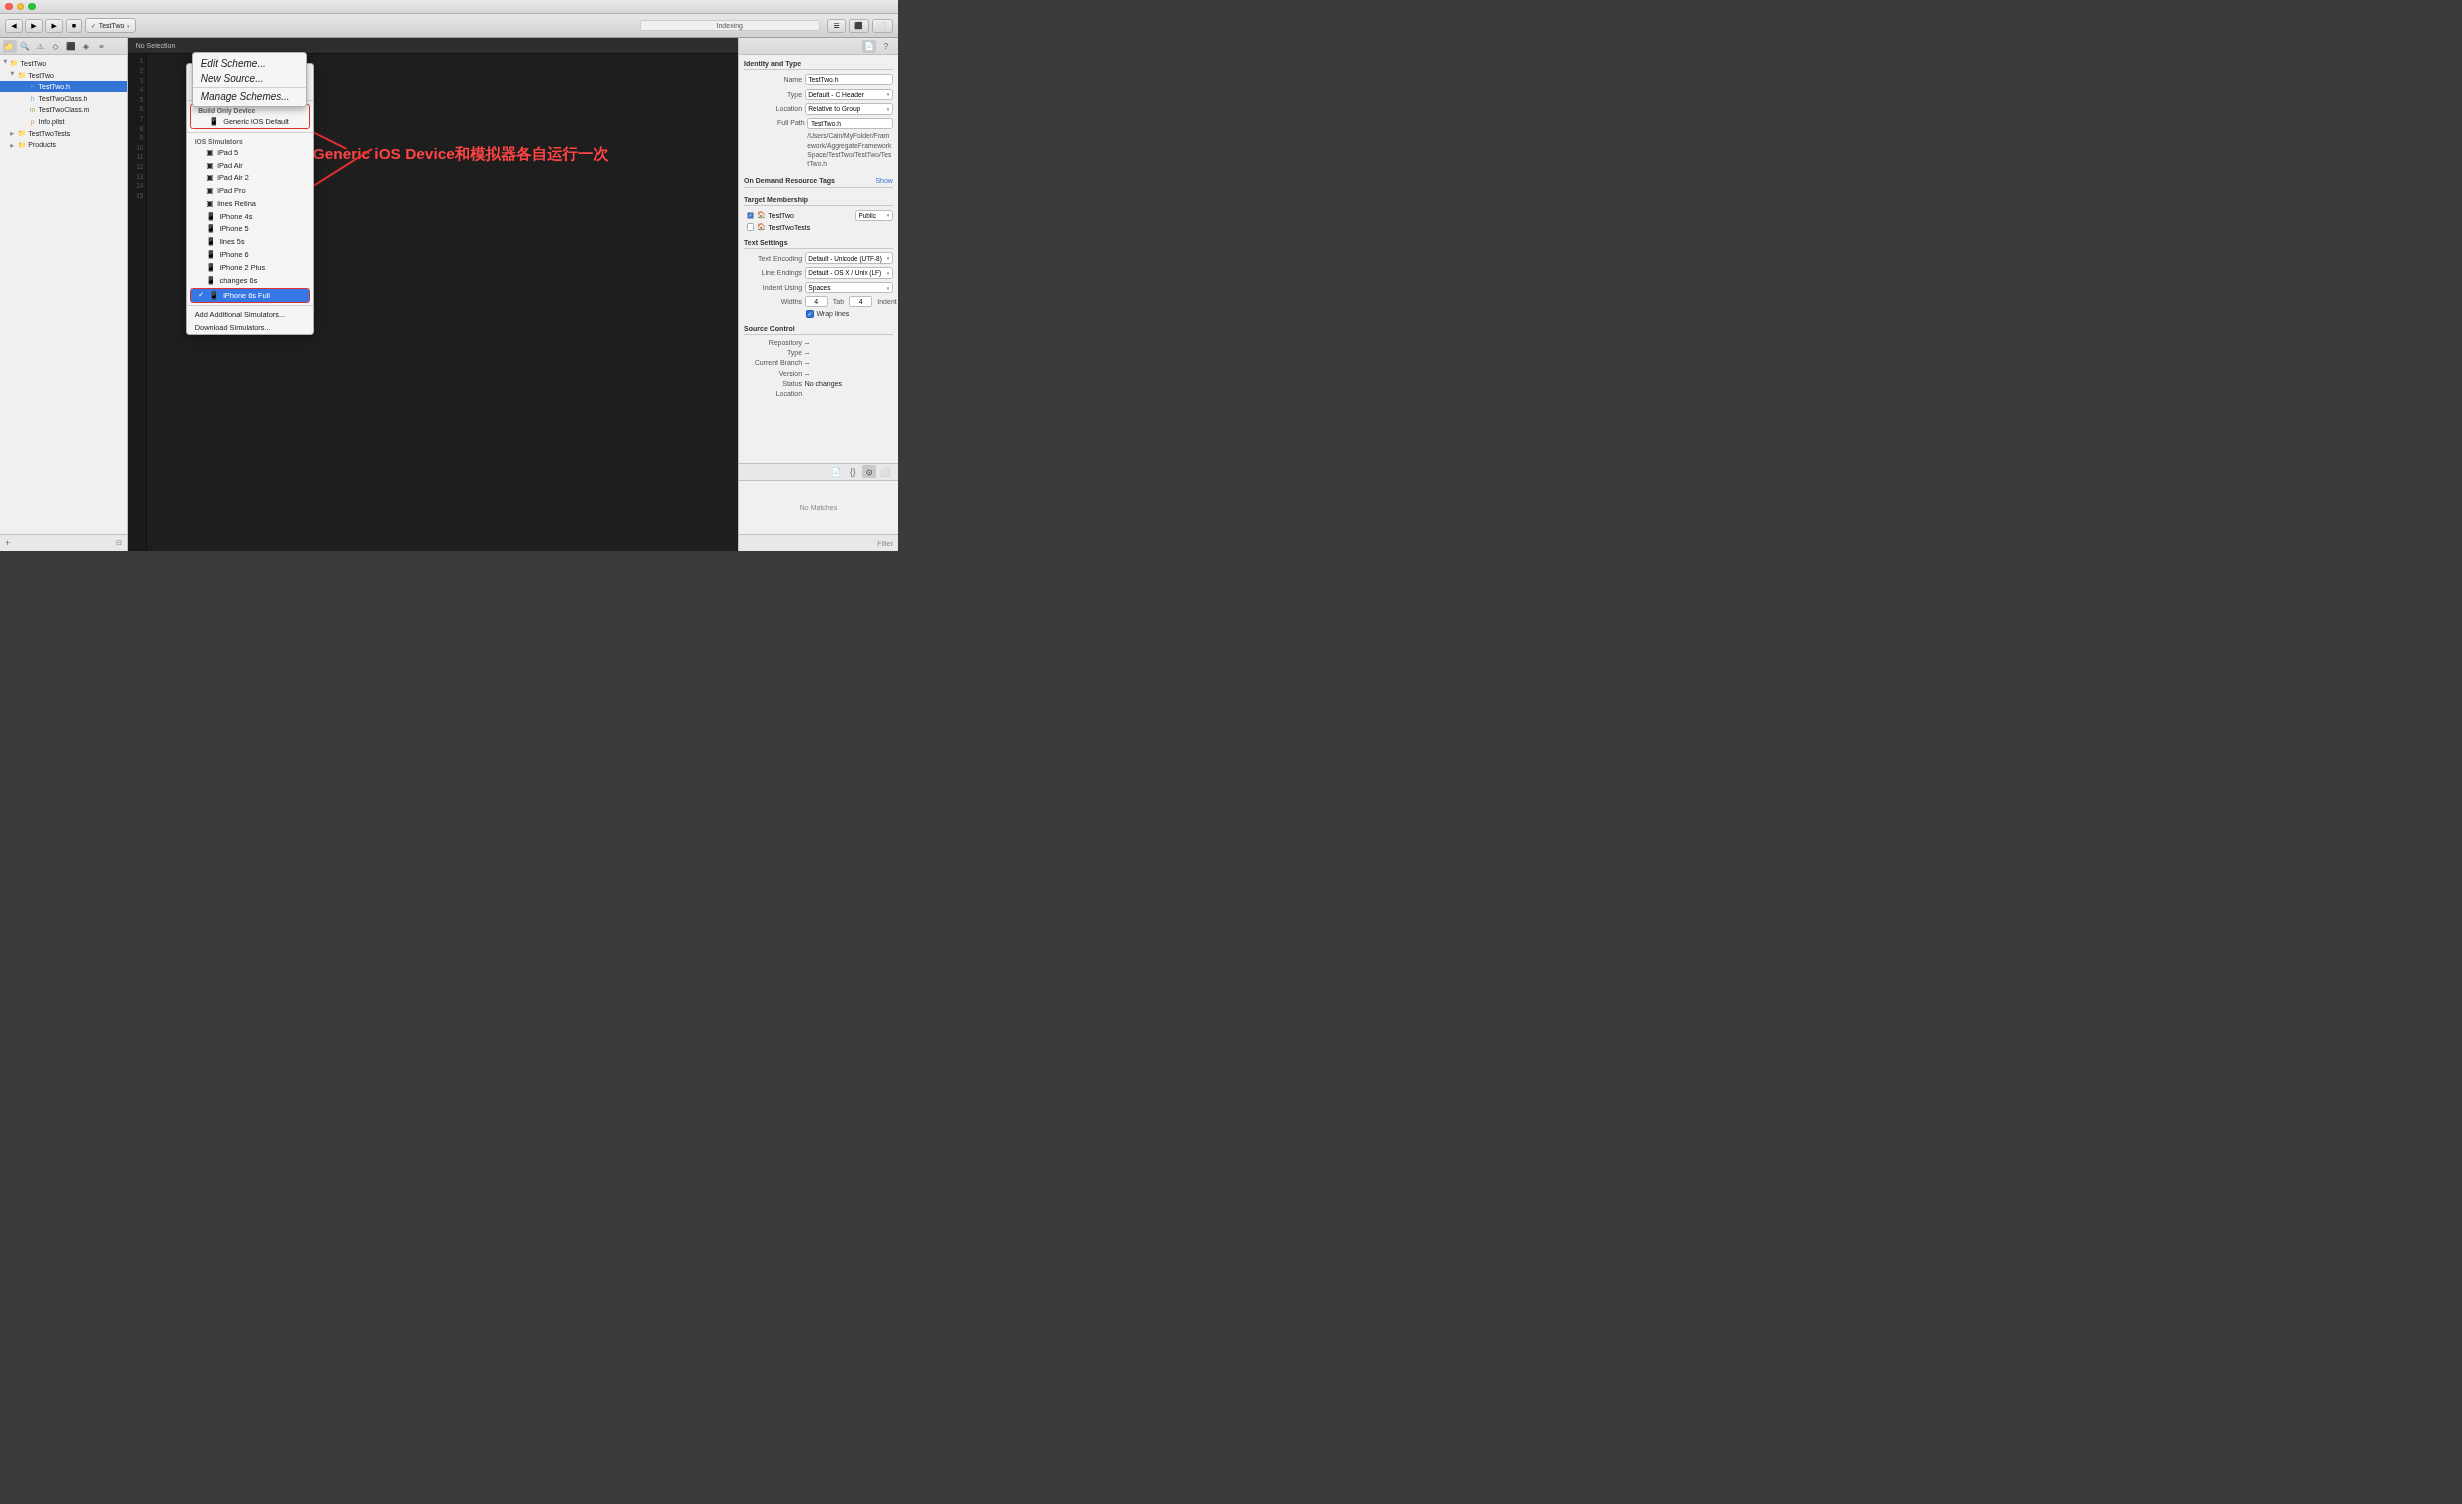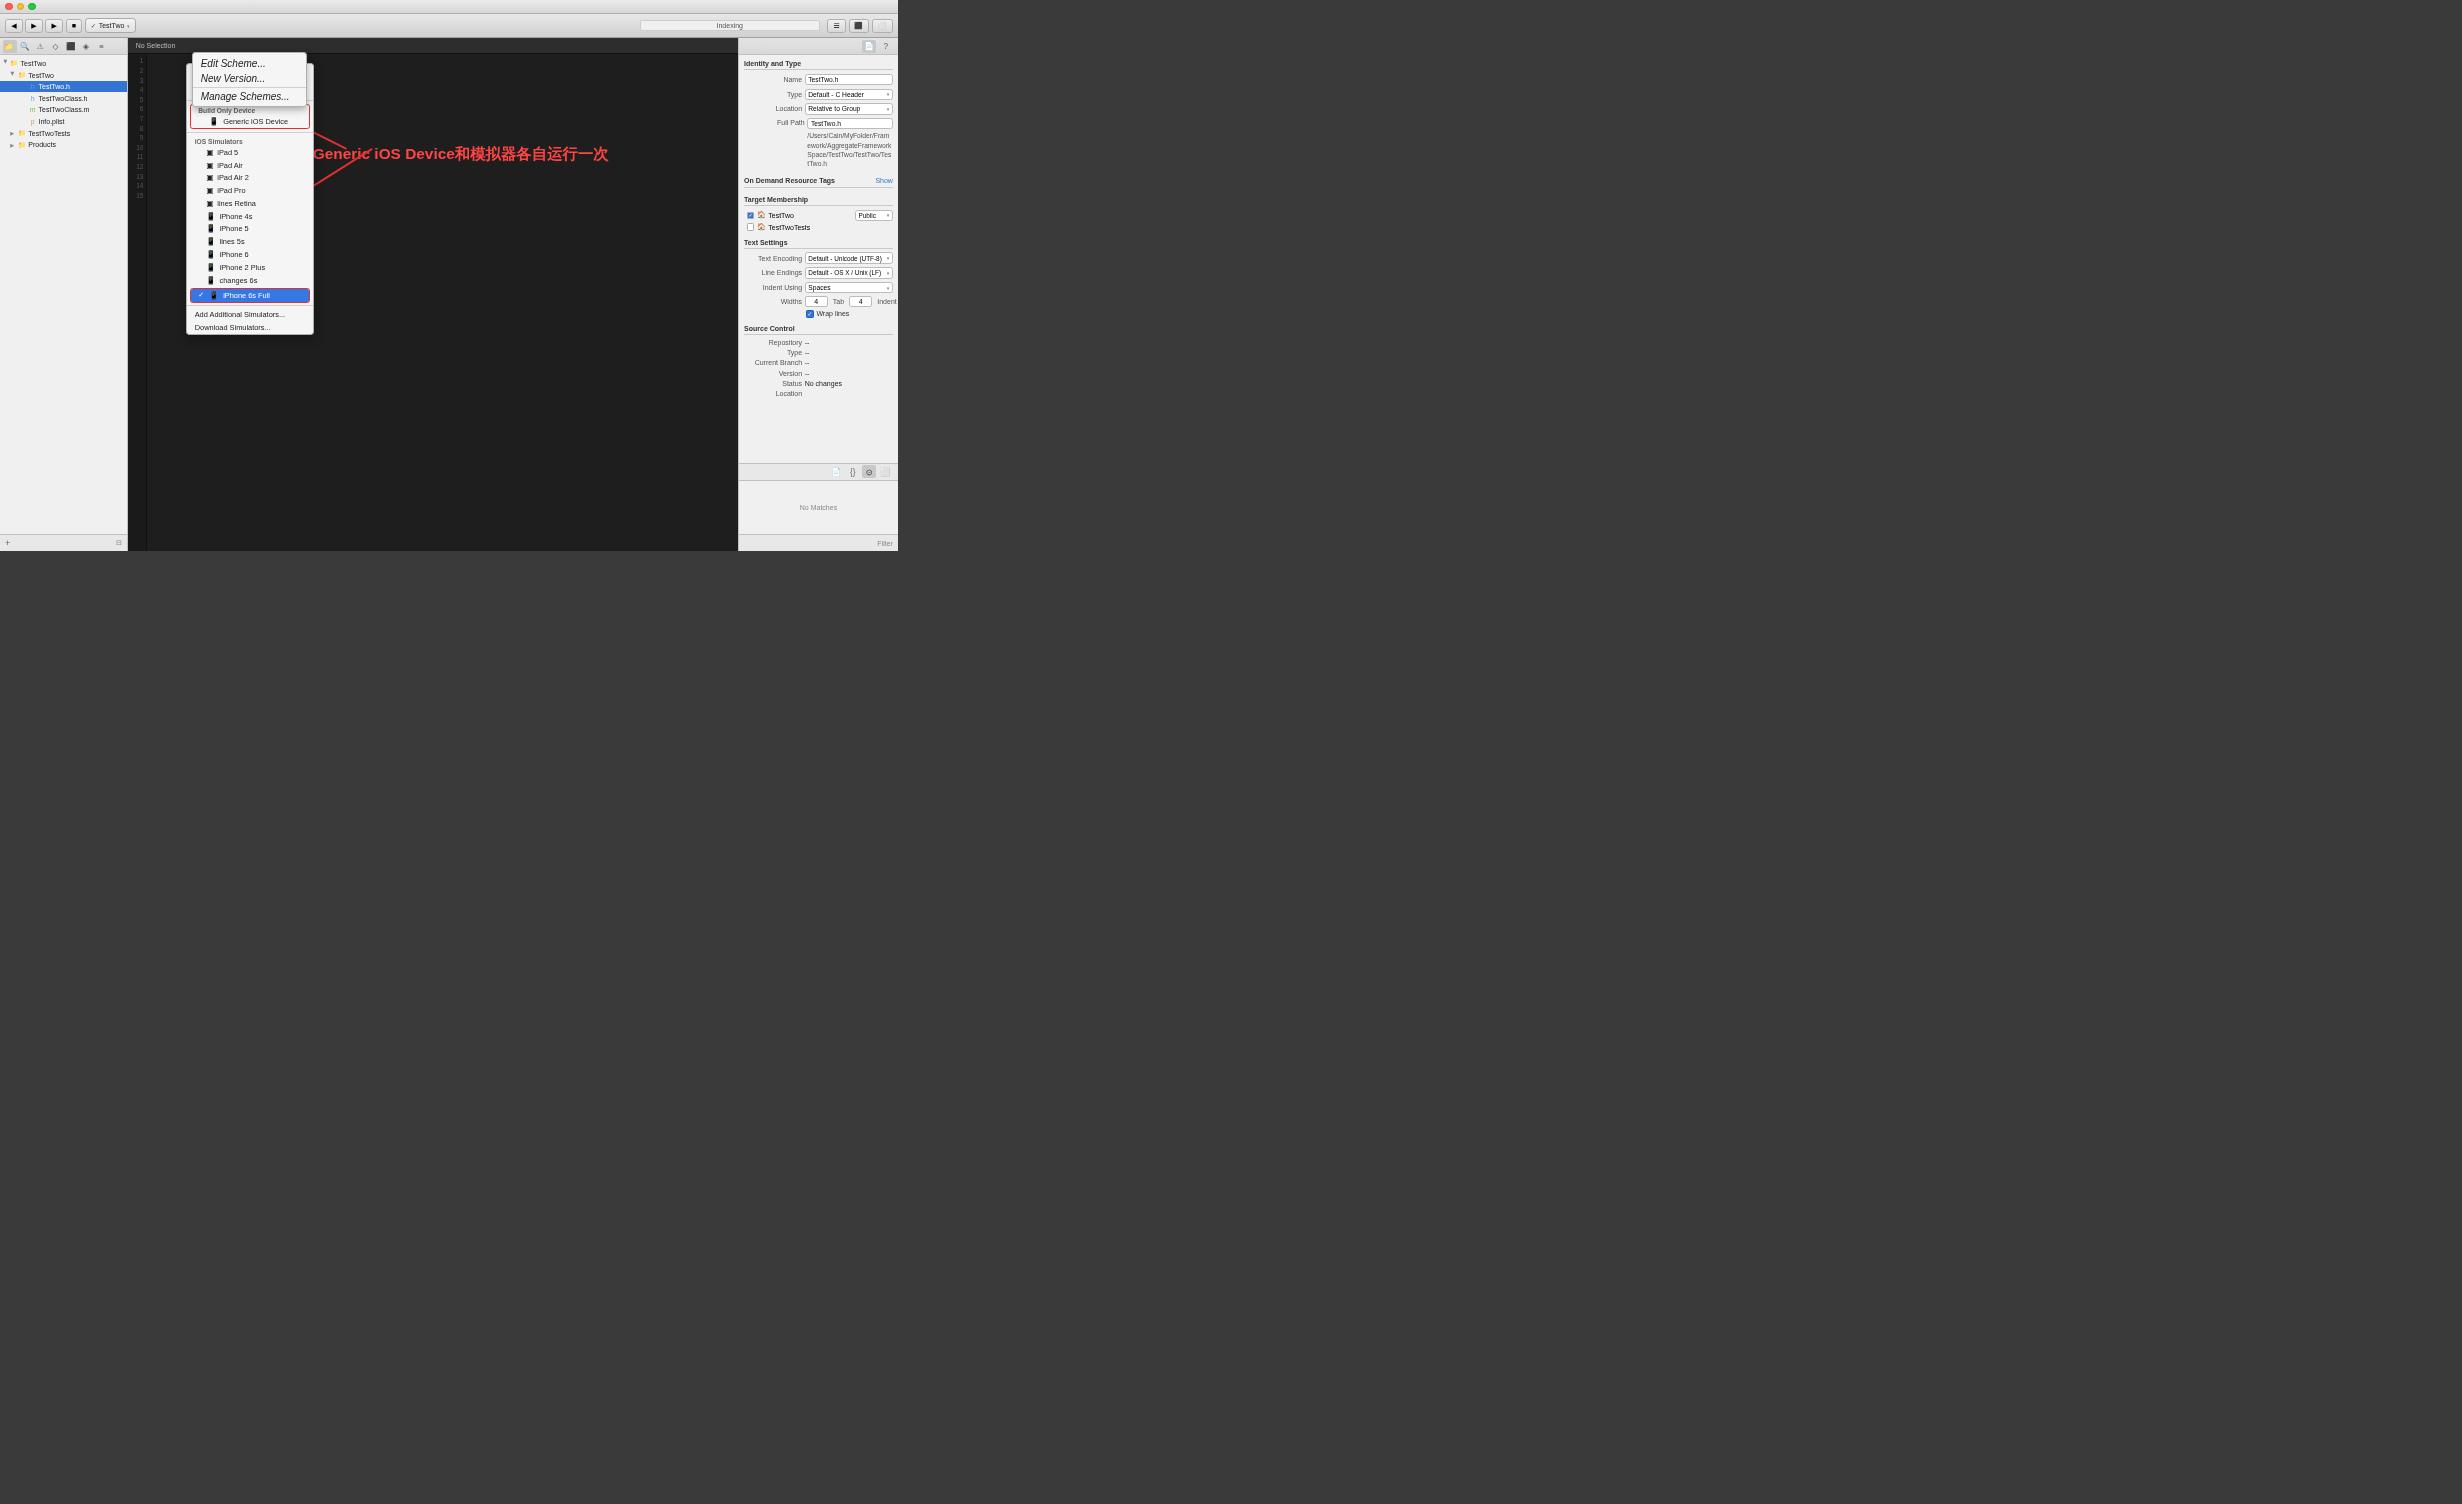--- a/index.html
+++ b/index.html
@@ -609,39 +609,39 @@
         <line x1="340" y1="148" x2="180" y2="68" stroke="#e03030" stroke-width="3" marker-end="url(#arrowhead1)"></line>
 
         <line x1="380" y1="148" x2="250" y2="230" stroke="#e03030" stroke-width="3" marker-end="url(#arrowhead2)"></line>
       </svg>
     </div>
 
     <div class="dropdown-overlay">
 
       <div class="scheme-dropdown">
         <div class="scheme-item">Edit Scheme...</div>
-        <div class="scheme-item">New Version...</div>
+        <div class="scheme-item">New Source...</div>
         <div class="scheme-item separator">Manage Schemes...</div>
       </div>
 
       <div class="device-menu" style="top:24.4px;left:58px;">
 
         <div class="device-menu-header">Device</div>
         <div class="device-menu-item">
           <span class="device-icon">📱</span>
           <span>No devices connected to 'My Mac'...</span>
         </div>
         <div class="menu-divider"></div>
 
         <div class="build-only-box">
           <div class="menu-section-label">Build Only Device</div>
           <div class="device-menu-item">
             <span class="check-mark"></span>
             <span class="device-icon">📱</span>
-            <span>Generic iOS Device</span>
+            <span>Generic iOS Default</span>
           </div>
         </div>
         <div class="menu-divider"></div>
         <div class="menu-section-label">iOS Simulators</div>
 
         <div class="device-menu-item">
           <span class="check-mark"></span>
           <span class="device-icon">▣</span>
           <span>iPad 5</span>
         </div>

